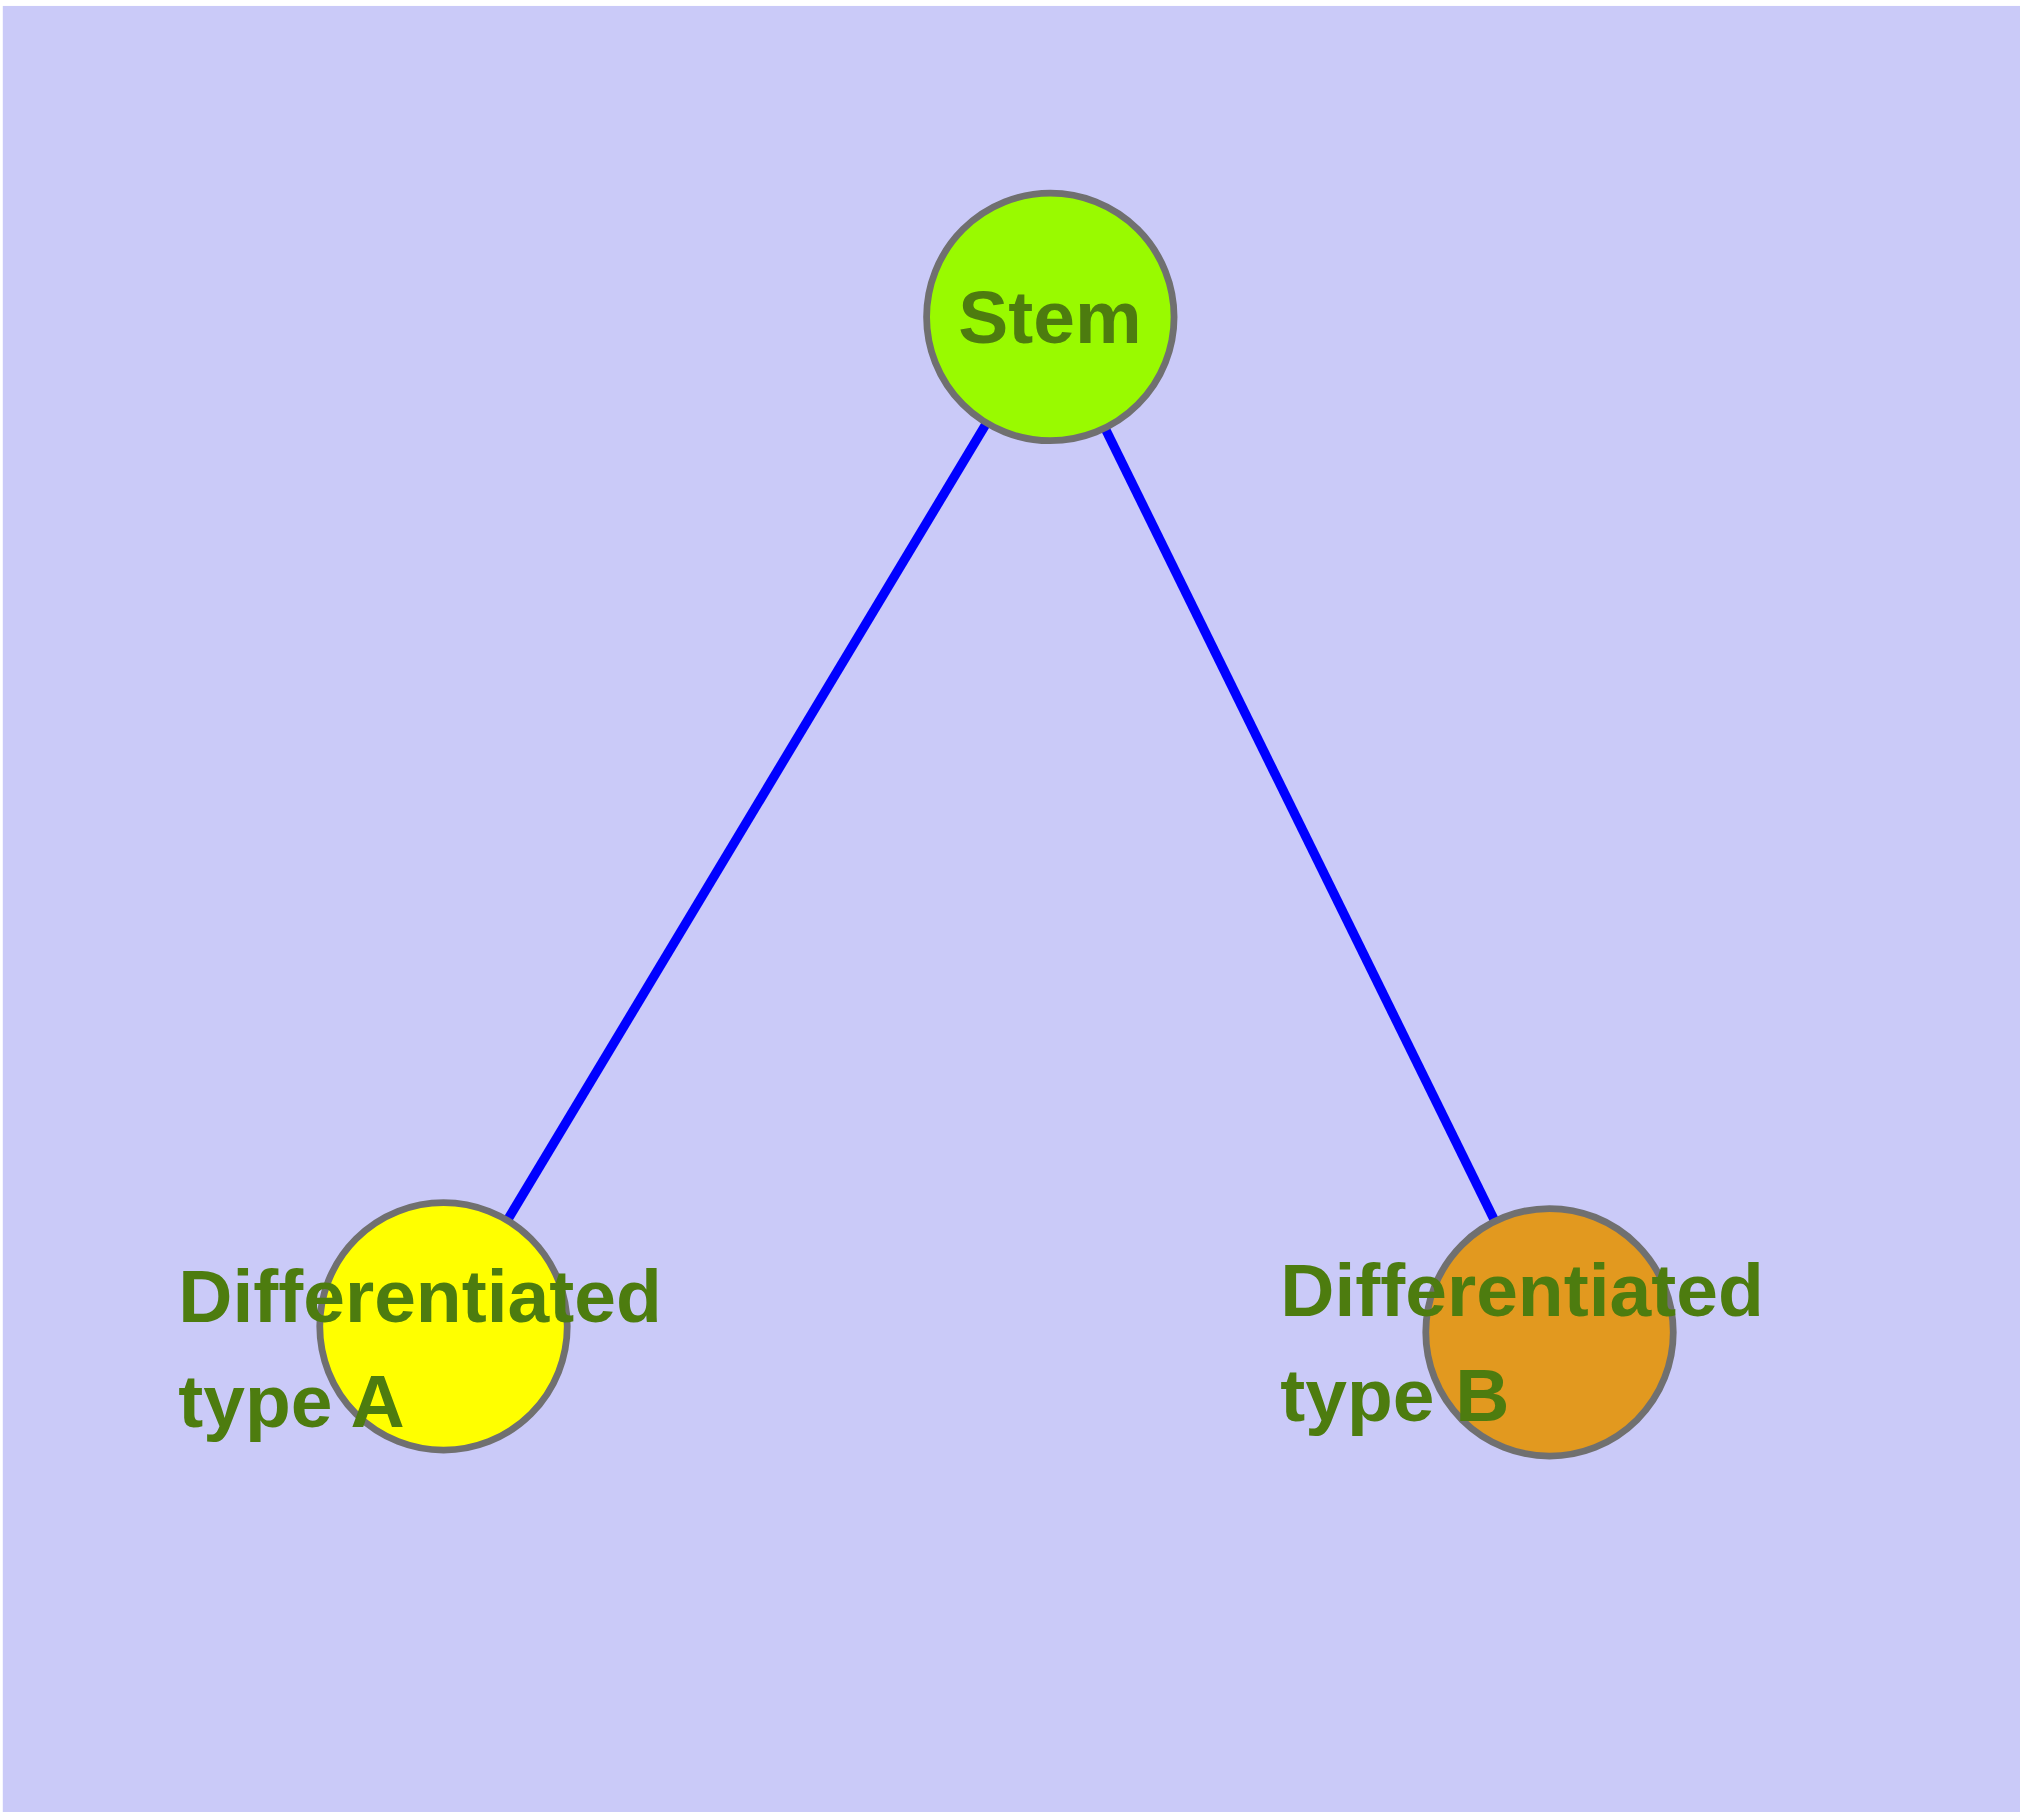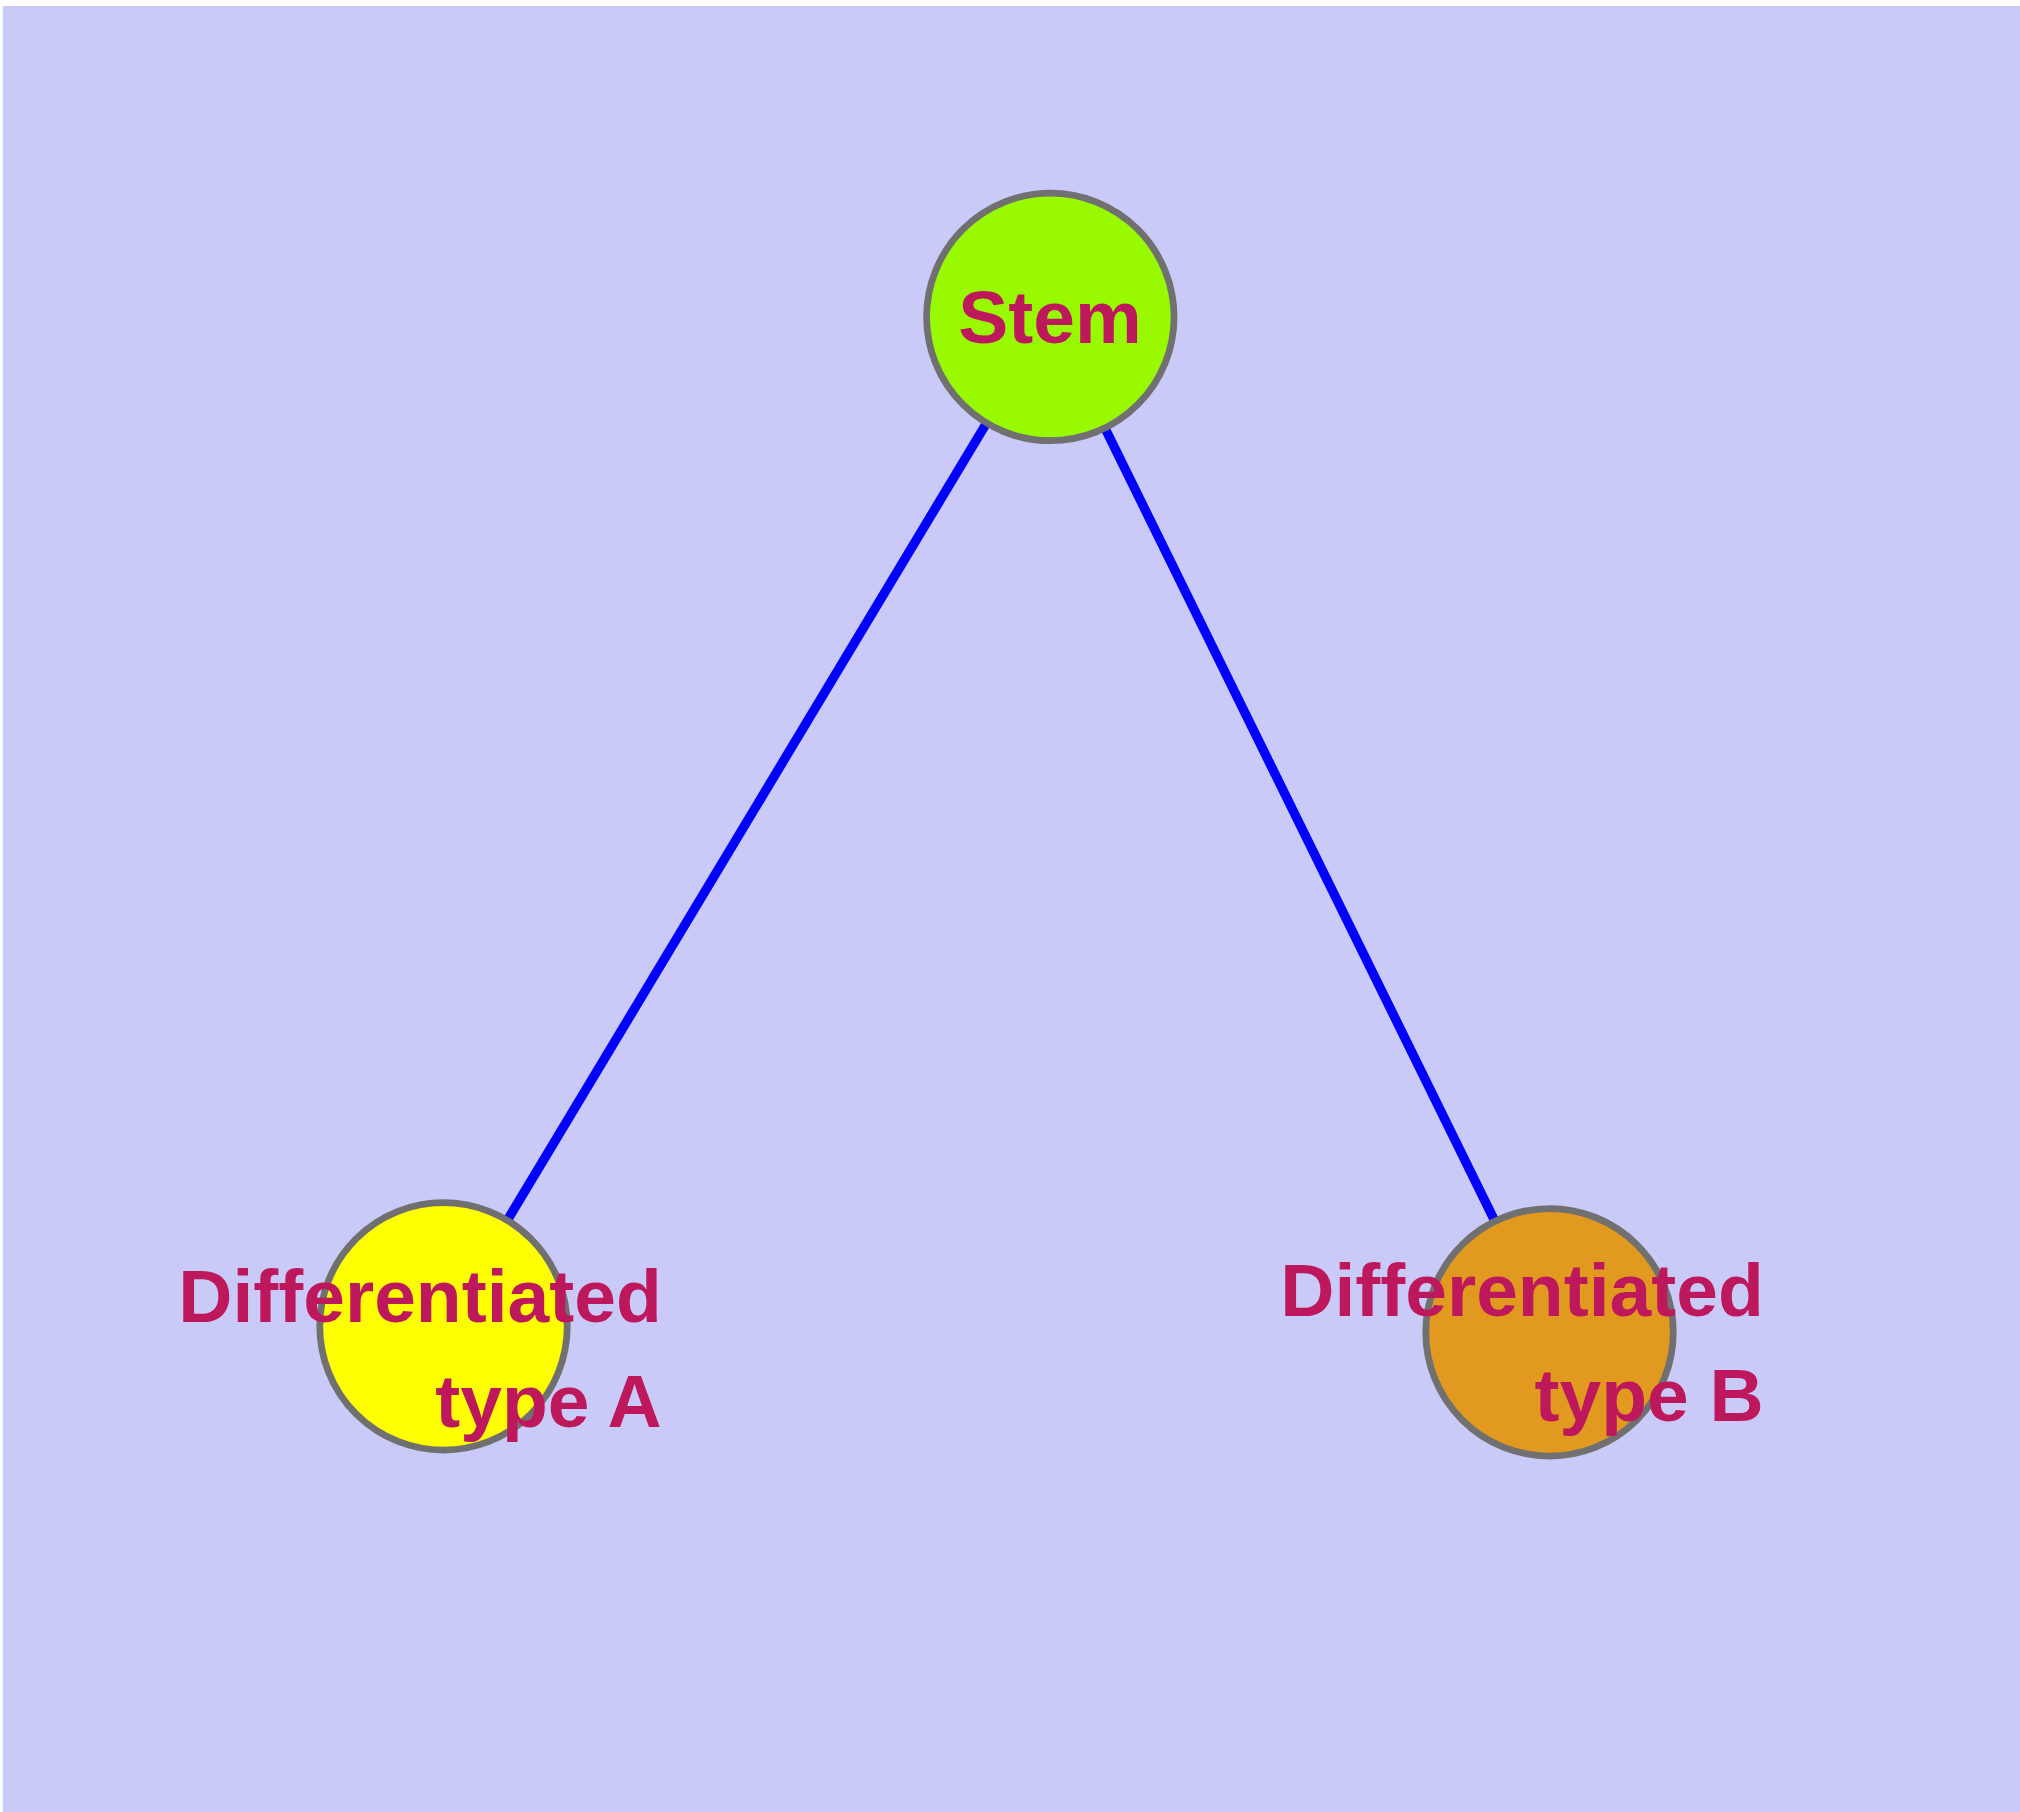--- a/index.html
+++ b/index.html
@@ -32,22 +32,22 @@
     width: 100%;
     height: 100%;
     pointer-events: none;
   }
   .node-label {
     position: absolute;
     transform: translate(-50%, -50%);
     font-weight: bold;
     font-size: 75px;
     line-height: 1.4;
-    color: #be185d;
-    text-align: right;
+    color: #4d7c0f;
+    text-align: left;
     white-space: pre-line;
     letter-spacing: 0px;
   }
 </style>
 </head>
 <body>
 
 <div class="stage">
 
   <svg width="2021" height="1812" viewBox="0 0 2384 2138">

